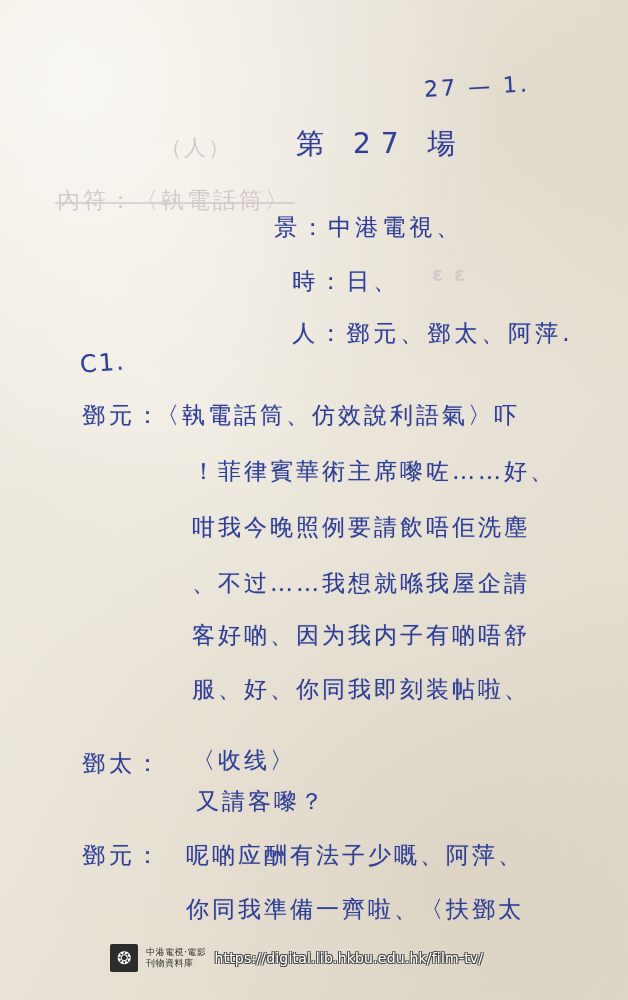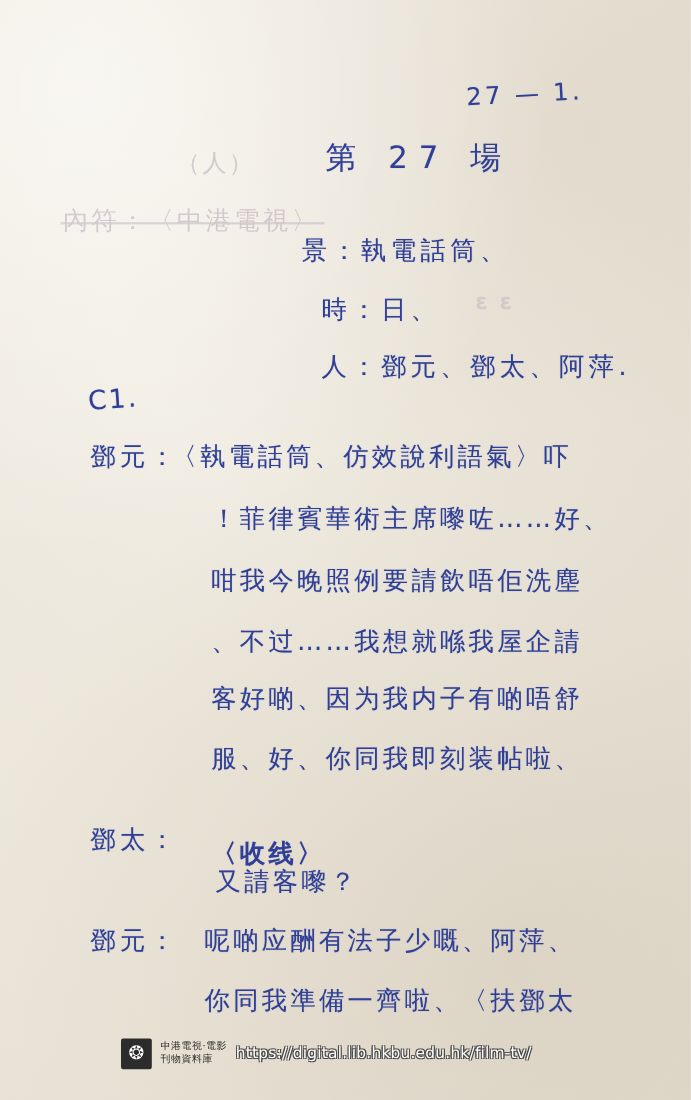--- a/index.html
+++ b/index.html
@@ -108,21 +108,21 @@
   }
   .speaker { font-size: 23px; letter-spacing: 4px; }
 
   .s1 { top: 400px; left: 82px; }
   .d1 { top: 400px; left: 156px; }
   .d1b { top: 456px; left: 192px; }
   .d1c { top: 512px; left: 192px; }
   .d1d { top: 568px; left: 192px; }
   .d1e { top: 620px; left: 192px; }
   .d1f { top: 674px; left: 192px; }
-  .d1g { top: 761px; left: 192px; font-weight: bold; }
+  .d1g { top: 745px; left: 192px; }
 
   .s2 { top: 748px; left: 82px; }
   .d2 { top: 786px; left: 196px; }
 
   .s3 { top: 840px; left: 82px; }
   .d3 { top: 840px; left: 186px; text-align: center; }
   .d3b { top: 894px; left: 186px; }
 
   
   .footer {
@@ -168,28 +168,28 @@
 <body>
 
 <div class="page">
 
   <div class="ink page-num">27 — 1.</div>
 
   <div class="ink scene-title">第 27 場</div>
 
   <div class="ink faint mark-a">（人）</div>
 
-  <div class="ink faint strike">內符：〈中港電視〉</div>
+  <div class="ink faint strike">內符：〈執電話筒〉</div>
 
   <div class="ink faint smudge">ɛ ɛ</div>
 
   <div class="ink mark-c1">C1.</div>
 
   <div class="ink head-line l-scene">
-    <span>景：</span><span>執電話筒、</span>
+    <span>景：</span><span>中港電視、</span>
   </div>
 
   <div class="ink head-line l-time">
     <span>時：</span><span>日、</span>
   </div>
 
   <div class="ink head-line l-cast">
     <span>人：</span><span>鄧元、鄧太、阿萍.</span>
   </div>
 

